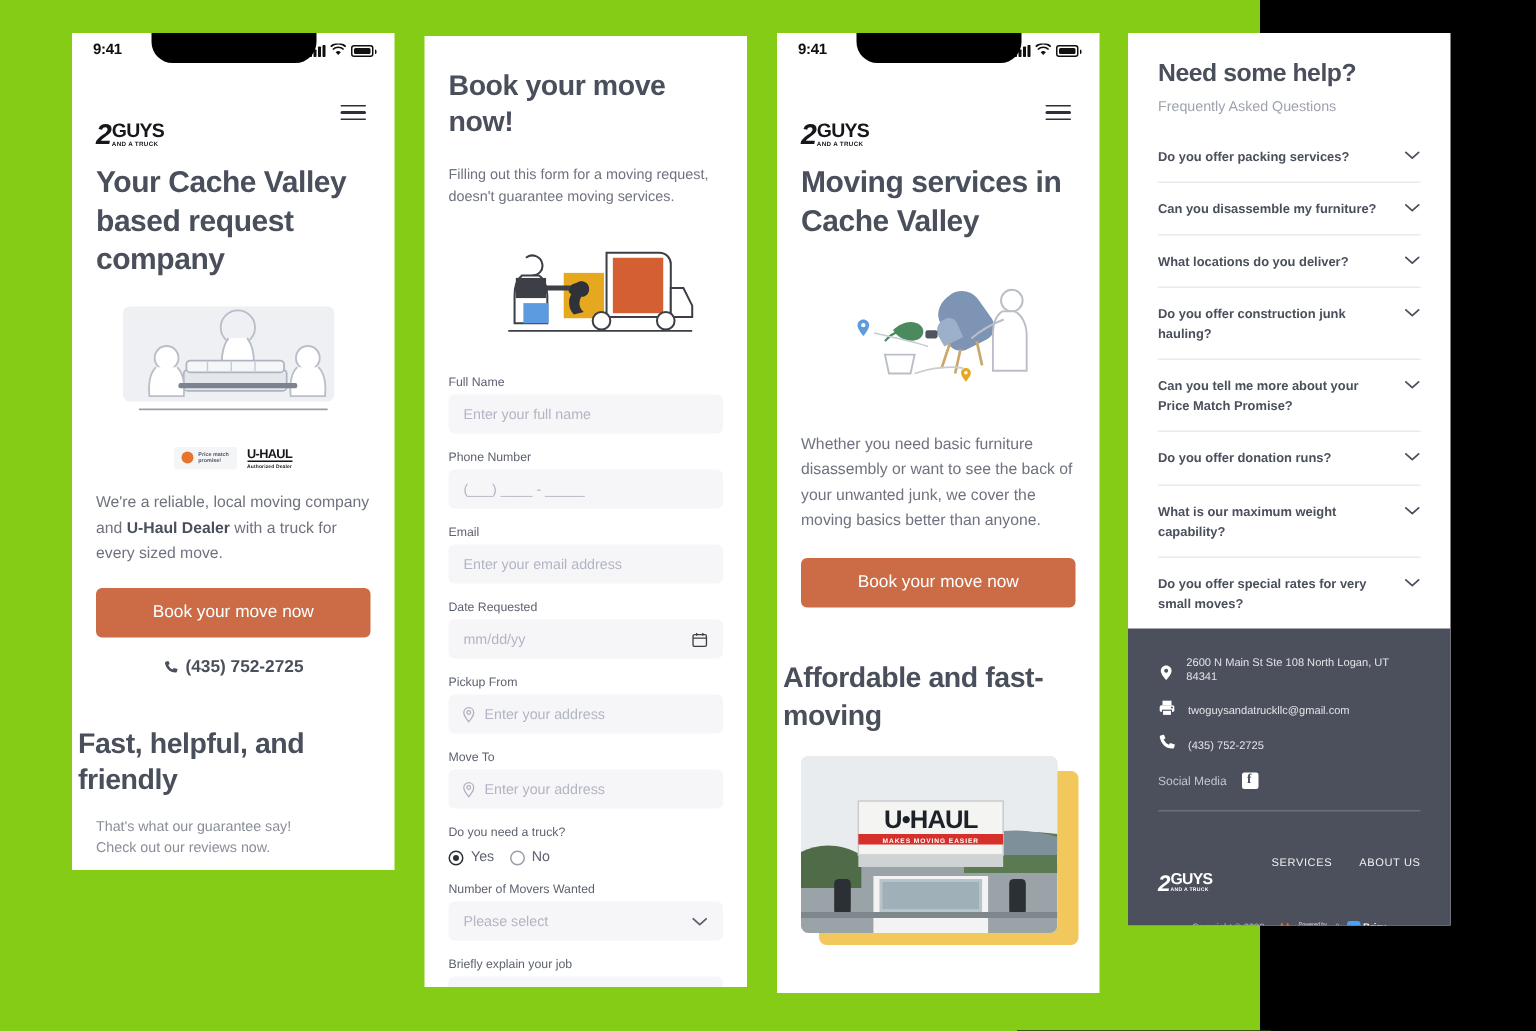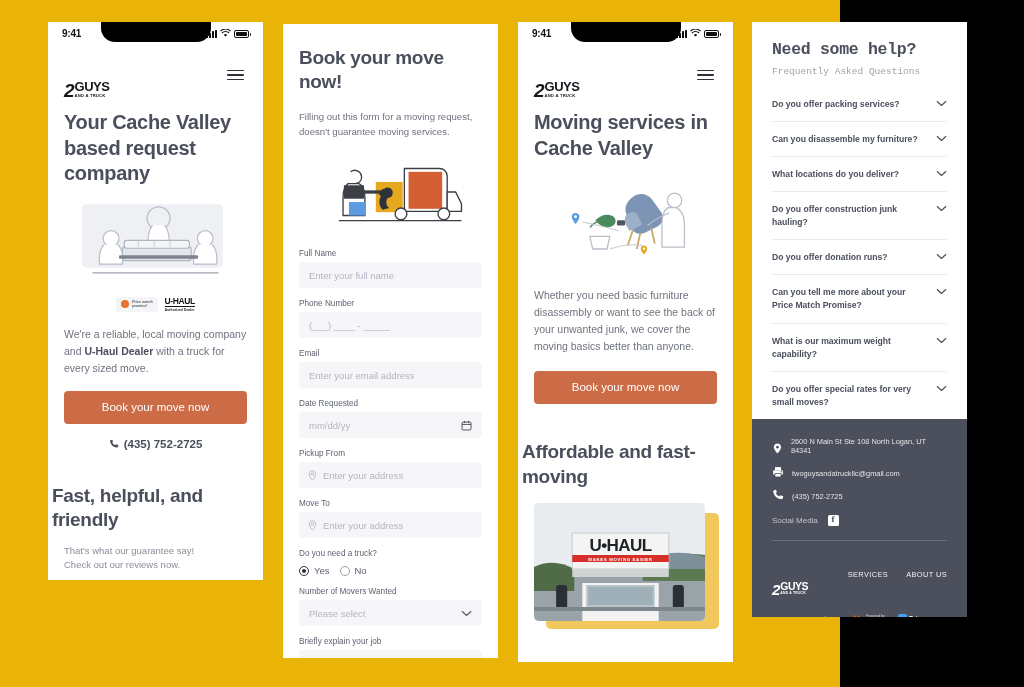--- a/index.html
+++ b/index.html
@@ -2,21 +2,21 @@
 <html><head>
 <meta charset="utf-8">
 <style>
   * { box-sizing: border-box; margin: 0; padding: 0; }
   html, body {
     width: 1024px; height: 687px;
     background: #000000;
     font-family: "Liberation Sans", sans-serif;
     overflow: hidden;
   }
-  .stage { position: relative; width: 840px; height: 687px; background:#eab308; }
+  .stage { position: relative; width: 840px; height: 687px; background:#84cc16; }
 
   
   .phone {
     position: absolute;
     background: #ffffff;
     overflow: hidden;
   }
   .phone-1 { left:48px;  top:22px;  width:215px; height:558px; }
   .phone-2 { left:283px; top:24px;  width:215px; height:634px; }
   .phone-3 { left:518px; top:22px;  width:215px; height:640px; }
@@ -107,21 +107,21 @@
   }
   .field-input.with-icon { padding-left:8px; }
   .textarea { height:48px; align-items:flex-start; padding-top:8px; }
   .radio-row { display:flex; align-items:center; gap:10px; margin-top:7px; }
   .radio { display:flex; align-items:center; gap:5px; font-size:9.5px; color:#5d6270; cursor:pointer;}
   .rdot { width:10px;height:10px;border-radius:50%;border:1.3px solid #9a9eab; position:relative; flex:none;}
   .rdot.on { border-color:#2d3038; }
   .rdot.on::after{content:"";position:absolute;left:2px;top:2px;width:4px;height:4px;border-radius:50%;background:#2d3038;}
 
   
-  .faq-head { padding: 18px 20px 0 20px; font-family: Liberation Mono, monospace; }
+  .faq-head { padding: 18px 20px 0 20px; }
   .faq-title { font-size:16.5px; font-weight:700; color:#4a4f5c; letter-spacing:-0.3px;}
   .faq-sub { font-size:9.5px; color:#9fa3ae; margin-top:7px; }
   .faq-list { padding: 10px 20px 0 20px; }
   .faq-item {
     display:flex; align-items:flex-start; justify-content:space-between; gap:8px;
     padding: 11px 0 10px 0; border-bottom:1px solid #e9eaee; cursor:pointer;
   }
   .faq-q { font-size:8.6px; font-weight:700; color:#4a4f5c; line-height:1.52; }
   .chev { flex:none; margin-top:2px; }
 
@@ -461,27 +461,27 @@
             <path d="M1.5 2 7 7 12.5 2" fill="none" stroke="#4a4f5c" stroke-width="1.5" stroke-linecap="round" stroke-linejoin="round"></path>
           </svg>
       </div>
       <div class="faq-item">
         <div class="faq-q">Do you offer construction junk hauling?</div>
         <svg class="chev" width="11" height="7" viewBox="0 0 14 9">
             <path d="M1.5 2 7 7 12.5 2" fill="none" stroke="#4a4f5c" stroke-width="1.5" stroke-linecap="round" stroke-linejoin="round"></path>
           </svg>
       </div>
       <div class="faq-item">
+        <div class="faq-q">Can you tell me more about your Price Match Promise?</div>
+        <svg class="chev" width="11" height="7" viewBox="0 0 14 9">
+            <path d="M1.5 2 7 7 12.5 2" fill="none" stroke="#4a4f5c" stroke-width="1.5" stroke-linecap="round" stroke-linejoin="round"></path>
+          </svg>
+      </div>
+      <div class="faq-item">
         <div class="faq-q">Do you offer donation runs?</div>
-        <svg class="chev" width="11" height="7" viewBox="0 0 14 9">
-            <path d="M1.5 2 7 7 12.5 2" fill="none" stroke="#4a4f5c" stroke-width="1.5" stroke-linecap="round" stroke-linejoin="round"></path>
-          </svg>
-      </div>
-      <div class="faq-item">
-        <div class="faq-q">Can you tell me more about your Price Match Promise?</div>
         <svg class="chev" width="11" height="7" viewBox="0 0 14 9">
             <path d="M1.5 2 7 7 12.5 2" fill="none" stroke="#4a4f5c" stroke-width="1.5" stroke-linecap="round" stroke-linejoin="round"></path>
           </svg>
       </div>
       <div class="faq-item">
         <div class="faq-q">What is our maximum weight capability?</div>
         <svg class="chev" width="11" height="7" viewBox="0 0 14 9">
             <path d="M1.5 2 7 7 12.5 2" fill="none" stroke="#4a4f5c" stroke-width="1.5" stroke-linecap="round" stroke-linejoin="round"></path>
           </svg>
       </div>

